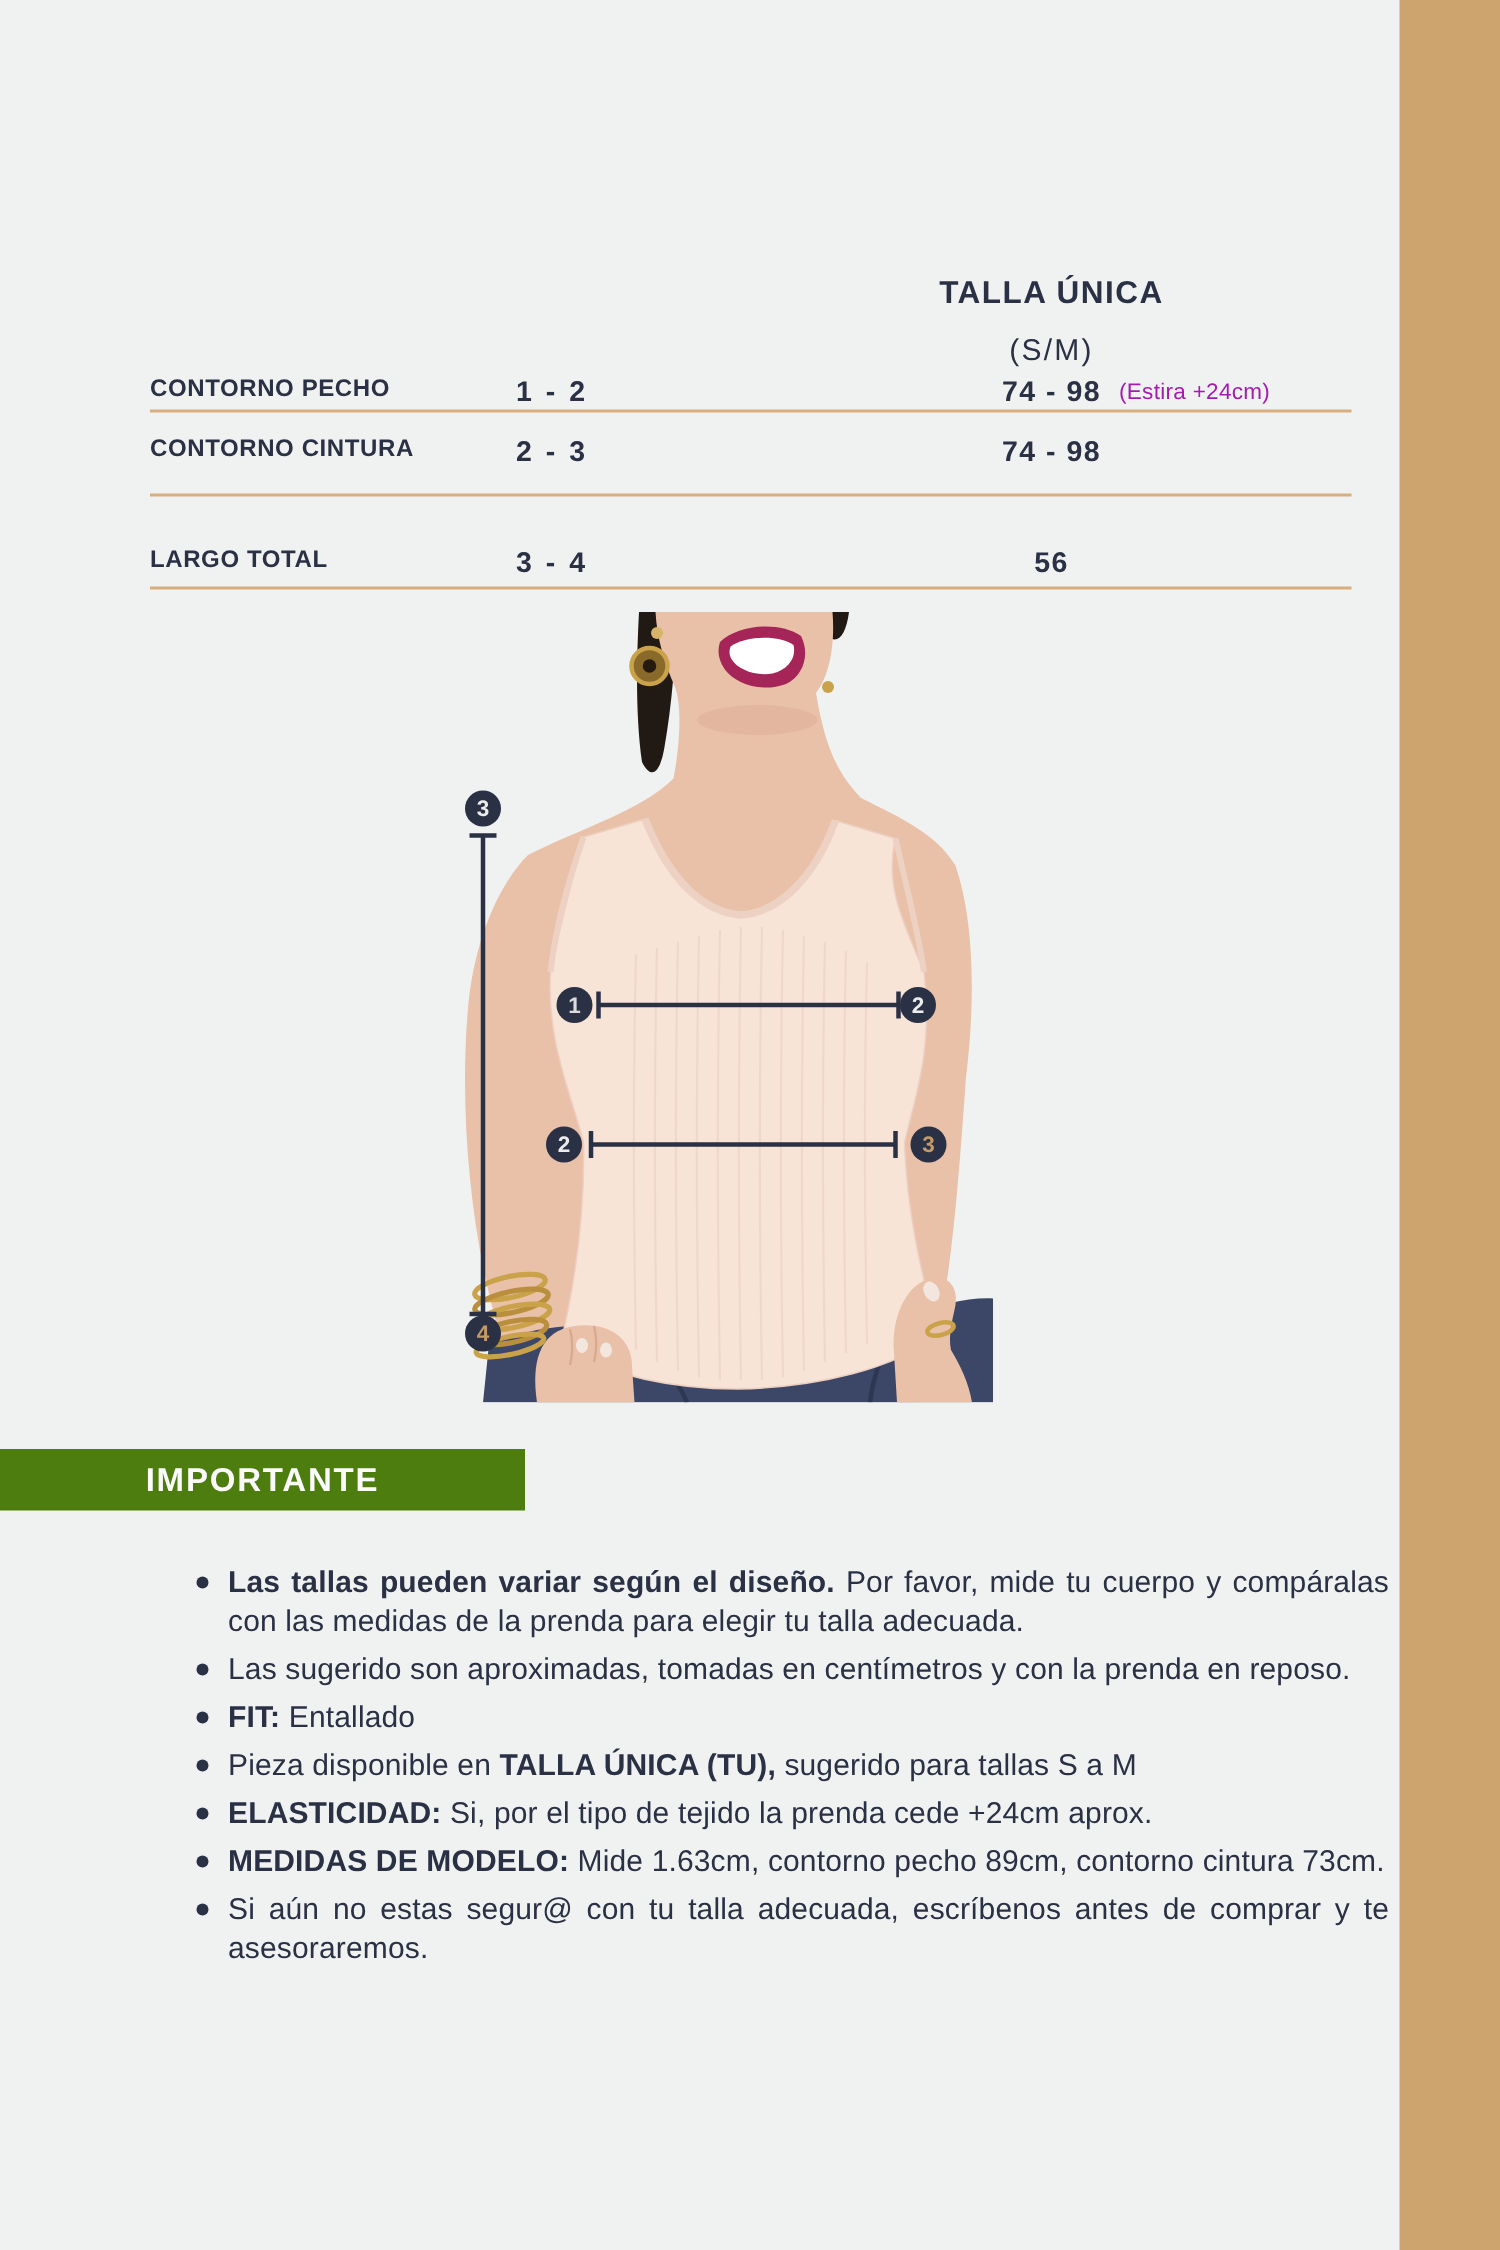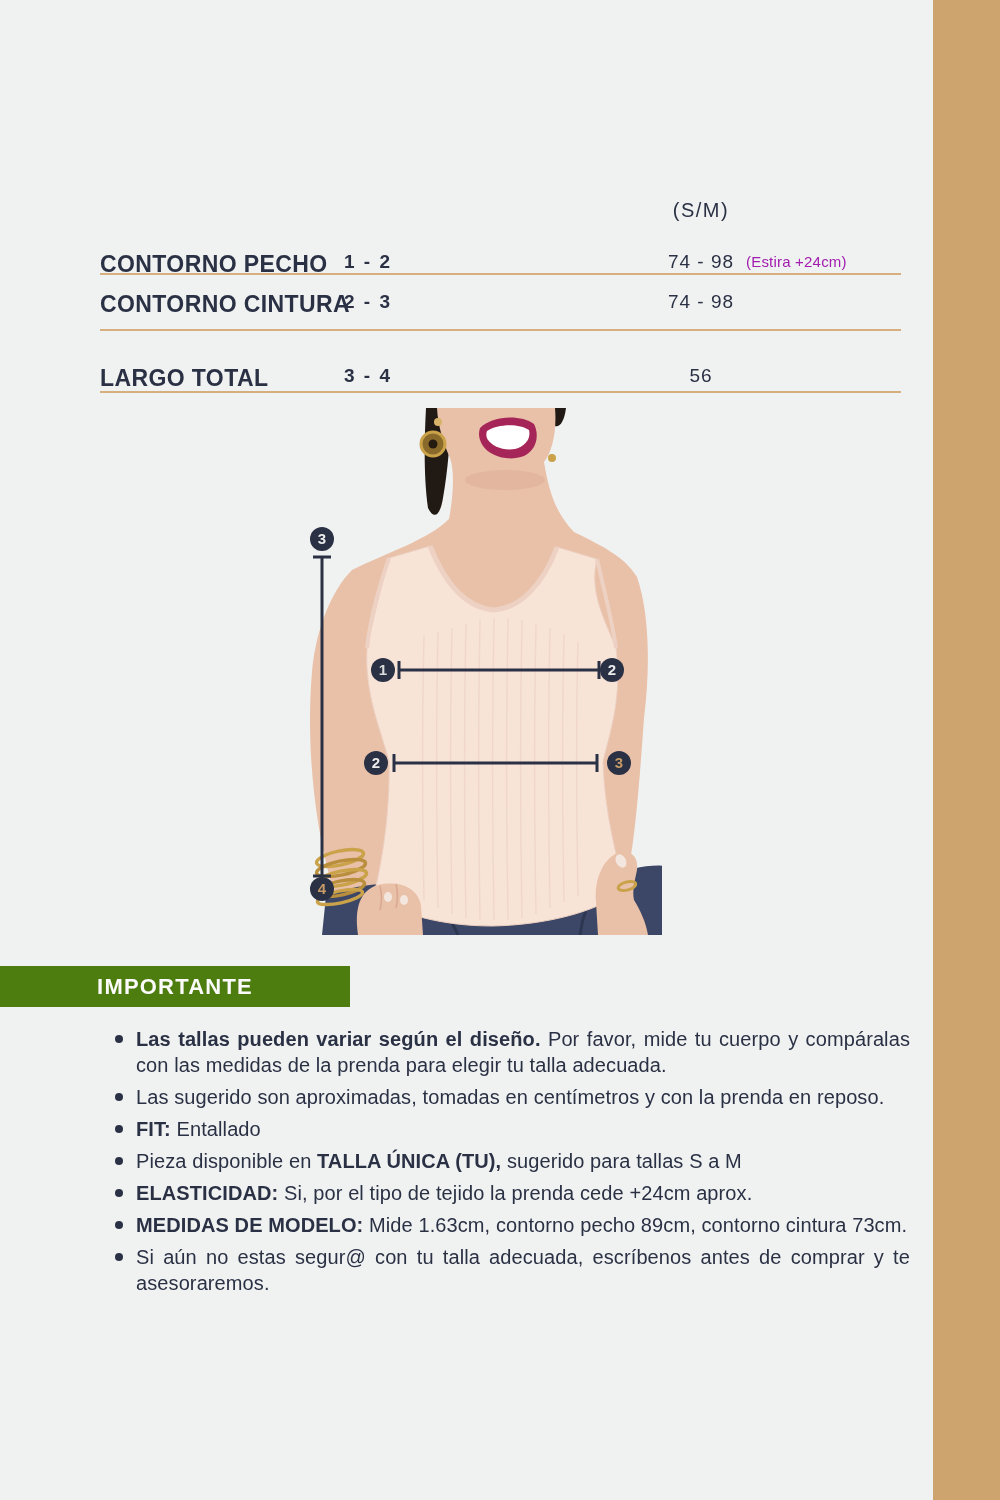--- a/index.html
+++ b/index.html
@@ -15,23 +15,23 @@
   
   .stripe{position:absolute;top:0;right:0;width:67px;height:100%;background:#cda36e;}
 
   
   .tbl-head{position:absolute;left:556px;top:184px;width:290px;text-align:center;}
   .tbl-title{font-size:21px;font-weight:bold;letter-spacing:1px;}
   .tbl-sub{font-size:20px;letter-spacing:1.5px;margin-top:15px;}
 
   .trow{position:absolute;left:0;right:0;height:26px;}
   .trow1{top:251px;} .trow2{top:291px;} .trow3{top:365px;}
-  .c-label{position:absolute;left:100px;font-size:23px;font-weight:bold;letter-spacing:.4px;}
+  .c-label{position:absolute;left:100px;font-size:16px;font-weight:bold;letter-spacing:.4px;}
   .c-points{position:absolute;left:344px;font-size:19px;font-weight:bold;letter-spacing:2px;}
-  .c-value{position:absolute;left:556px;width:290px;text-align:center;font-size:19px;letter-spacing:1px;}
+  .c-value{position:absolute;left:556px;width:290px;text-align:center;font-size:19px;letter-spacing:1px;font-weight:bold;}
   .c-note{position:absolute;left:746px;top:2px;font-size:15px;color:#a21caf;letter-spacing:.2px;}
   .c-note:empty{display:none;}
   .rule{position:absolute;left:100px;width:801px;height:2px;background:#d7ae7e;}
   .rule1{top:273px;} .rule2{top:329px;} .rule3{top:391px;}
 
   
   .figure{position:absolute;left:283px;top:408px;width:379px;height:527px;}
   .figure svg{display:block;}
   .marker-num{font-family:"Liberation Sans",sans-serif;font-size:15px;font-weight:bold;text-anchor:middle;}
 
@@ -39,39 +39,40 @@
   .banner{
     position:absolute;left:0;top:966px;width:350px;height:41px;
     background:#4d7c0f;color:#fbfbfb;
     display:flex;align-items:center;justify-content:center;
     font-size:22px;font-weight:bold;letter-spacing:1.2px;
   }
 
   
   .notes{
     position:absolute;left:113px;top:1026px;width:797px;
-    list-style:none;margin:0;padding:0;
+    list-style:none;margin:16px;padding:0;
     font-size:20px;line-height:26px;letter-spacing:.1px;
   }
   .notes li{position:relative;padding-left:23px;margin-bottom:6px;text-align:justify;}
   .notes li::before{
     content:"";position:absolute;left:2px;top:9px;width:8px;height:8px;
     border-radius:50%;background:#2b3145;
   }
   .notes strong{font-weight:bold;}
   .notes strong:empty{display:none;}
 </style>
 </head>
 <body>
 
 <div class="page">
 
   <div class="stripe"></div>
 
   <div class="tbl-head">
+    <div class="tbl-title">TALLA ÚNICA</div>
     <div class="tbl-sub">(S/M)</div>
   </div>
 
   <div class="trow trow1">
     <span class="c-label">CONTORNO PECHO</span>
     <span class="c-points">1 - 2</span>
     <span class="c-value">74 - 98</span>
     <span class="c-note">(Estira +24cm)</span>
   </div>
   <div class="rule rule1"></div>

